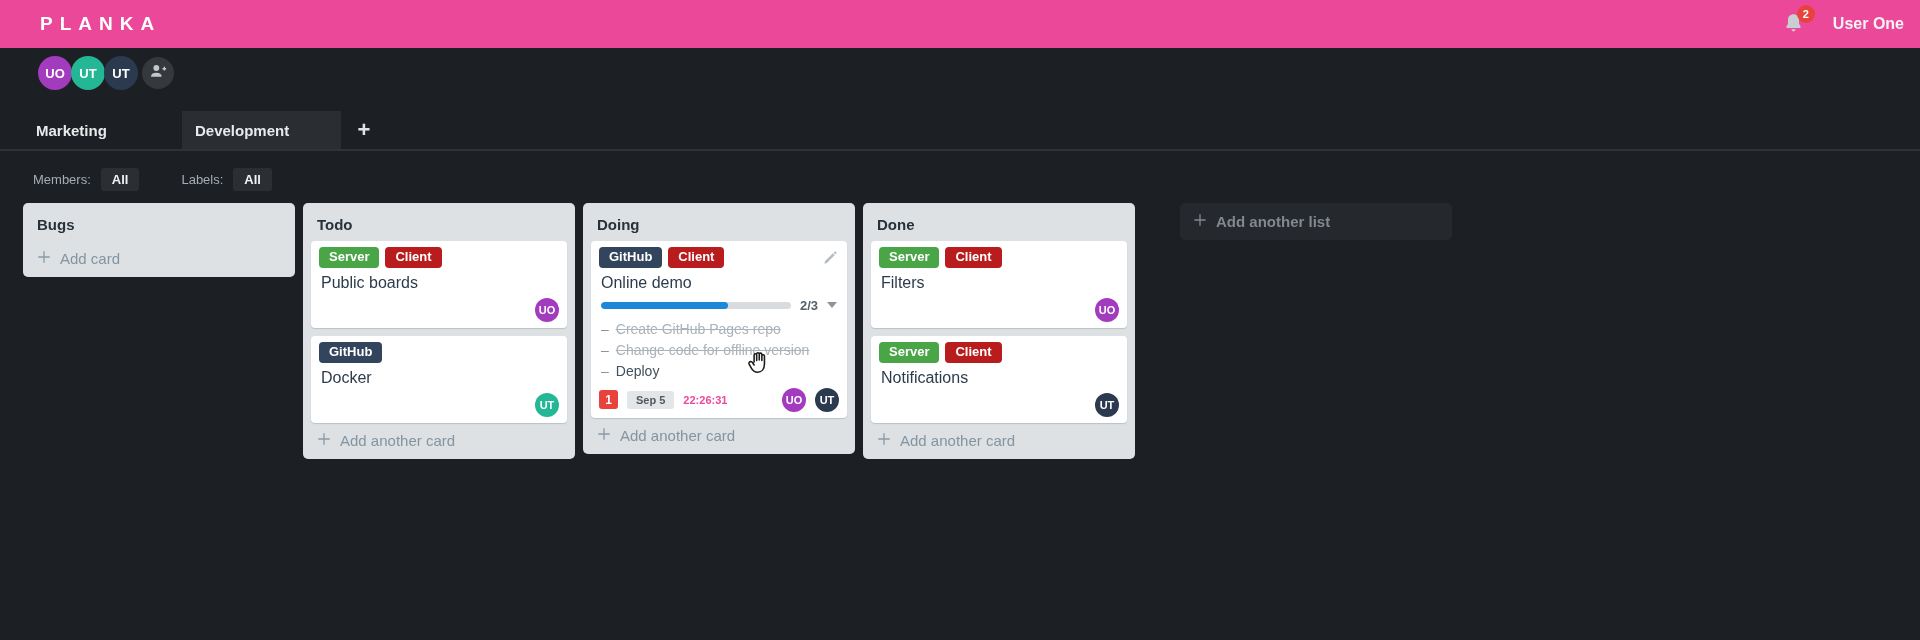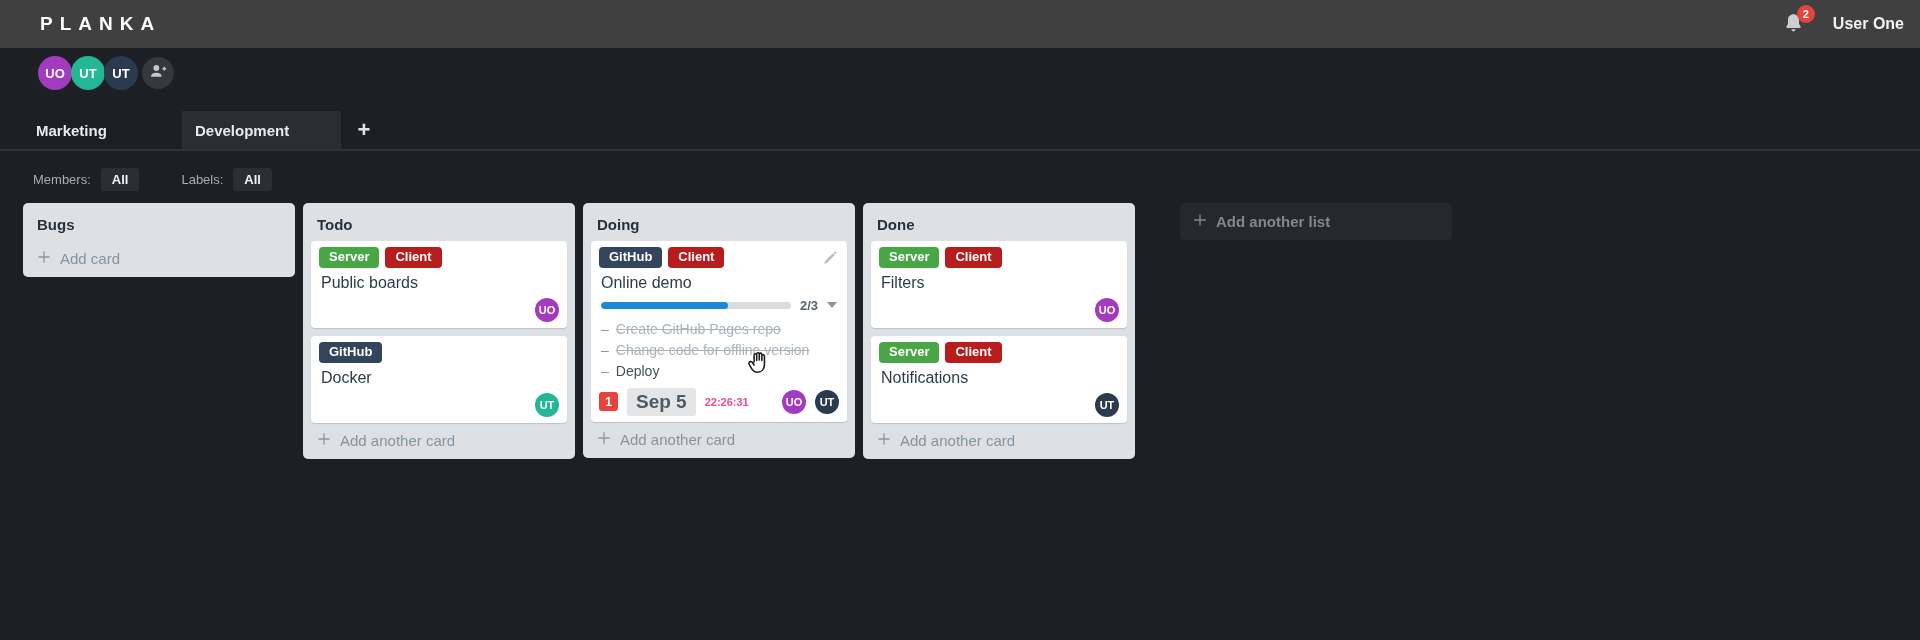--- a/index.html
+++ b/index.html
@@ -1,20 +1,20 @@
 <!DOCTYPE html>
 <html><head>
 <meta charset="utf-8">
 <style>
   * { margin:0; padding:0; box-sizing:border-box; }
   html,body { width:1920px; height:640px; overflow:hidden; }
   body { font-family:"Liberation Sans", sans-serif; background:#1c1f23; position:relative; }
 
   
-  .appbar { position:absolute; top:0; left:0; width:1920px; height:48px; background:#404040;
+  .appbar { position:absolute; top:0; left:0; width:1920px; height:48px; background:#ec4899;
             display:flex; align-items:center; justify-content:space-between; padding:0 16px 0 40px; }
   .logo { color:#ffffff; font-size:19px; font-weight:800; letter-spacing:7px; }
   .appbar-right { display:flex; align-items:center; gap:26px; }
   .bell-wrap { position:relative; width:26px; height:26px; cursor:pointer; }
   .bell-badge { position:absolute; top:-6px; right:-8px; width:18px; height:18px; border-radius:50%;
                 background:#e8423c; color:#fff; font-size:11px; font-weight:700;
                 display:flex; align-items:center; justify-content:center; }
   .user-name { color:#f2f3f4; font-size:16px; font-weight:600; cursor:pointer; }
 
   
@@ -73,21 +73,21 @@
   .caret-down { width:0; height:0; border-left:5px solid transparent; border-right:5px solid transparent;
                 border-top:6px solid #8996a0; cursor:pointer; }
   .tasks { display:flex; flex-direction:column; gap:3px; margin:0 2px 7px; }
   .task { font-size:14px; color:#40505c; display:flex; gap:7px; line-height:1.3; }
   .task .bullet { color:#8a949c; }
   .task.done { color:#aab3ba; }
   .task.done .task-text { text-decoration:line-through; }
   .badge-row { display:flex; align-items:center; gap:9px; }
   .notif-badge { width:19px; height:19px; border-radius:3px; background:#e8423c; color:#fff;
                  font-size:12px; font-weight:700; display:flex; align-items:center; justify-content:center; }
-  .date-chip { background:#e3e5e7; color:#4f5a62; font-size:19px; font-weight:600;
+  .date-chip { background:#e3e5e7; color:#4f5a62; font-size:11px; font-weight:600;
                padding:3px 9px; border-radius:3px; cursor:pointer; }
   .timer { color:#ec4899; font-size:11px; font-weight:600; cursor:pointer; }
   .badge-spacer { flex:1; }
 
   .add-card { display:flex; align-items:center; gap:9px; padding:9px 14px 4px;
               color:#8494a0; font-size:15px; cursor:pointer; }
   .add-card svg { flex:0 0 auto; }
 
   .add-list { position:absolute; top:203px; left:1180px; width:272px; height:37px;
               background:rgba(255,255,255,0.045); border-radius:5px;

